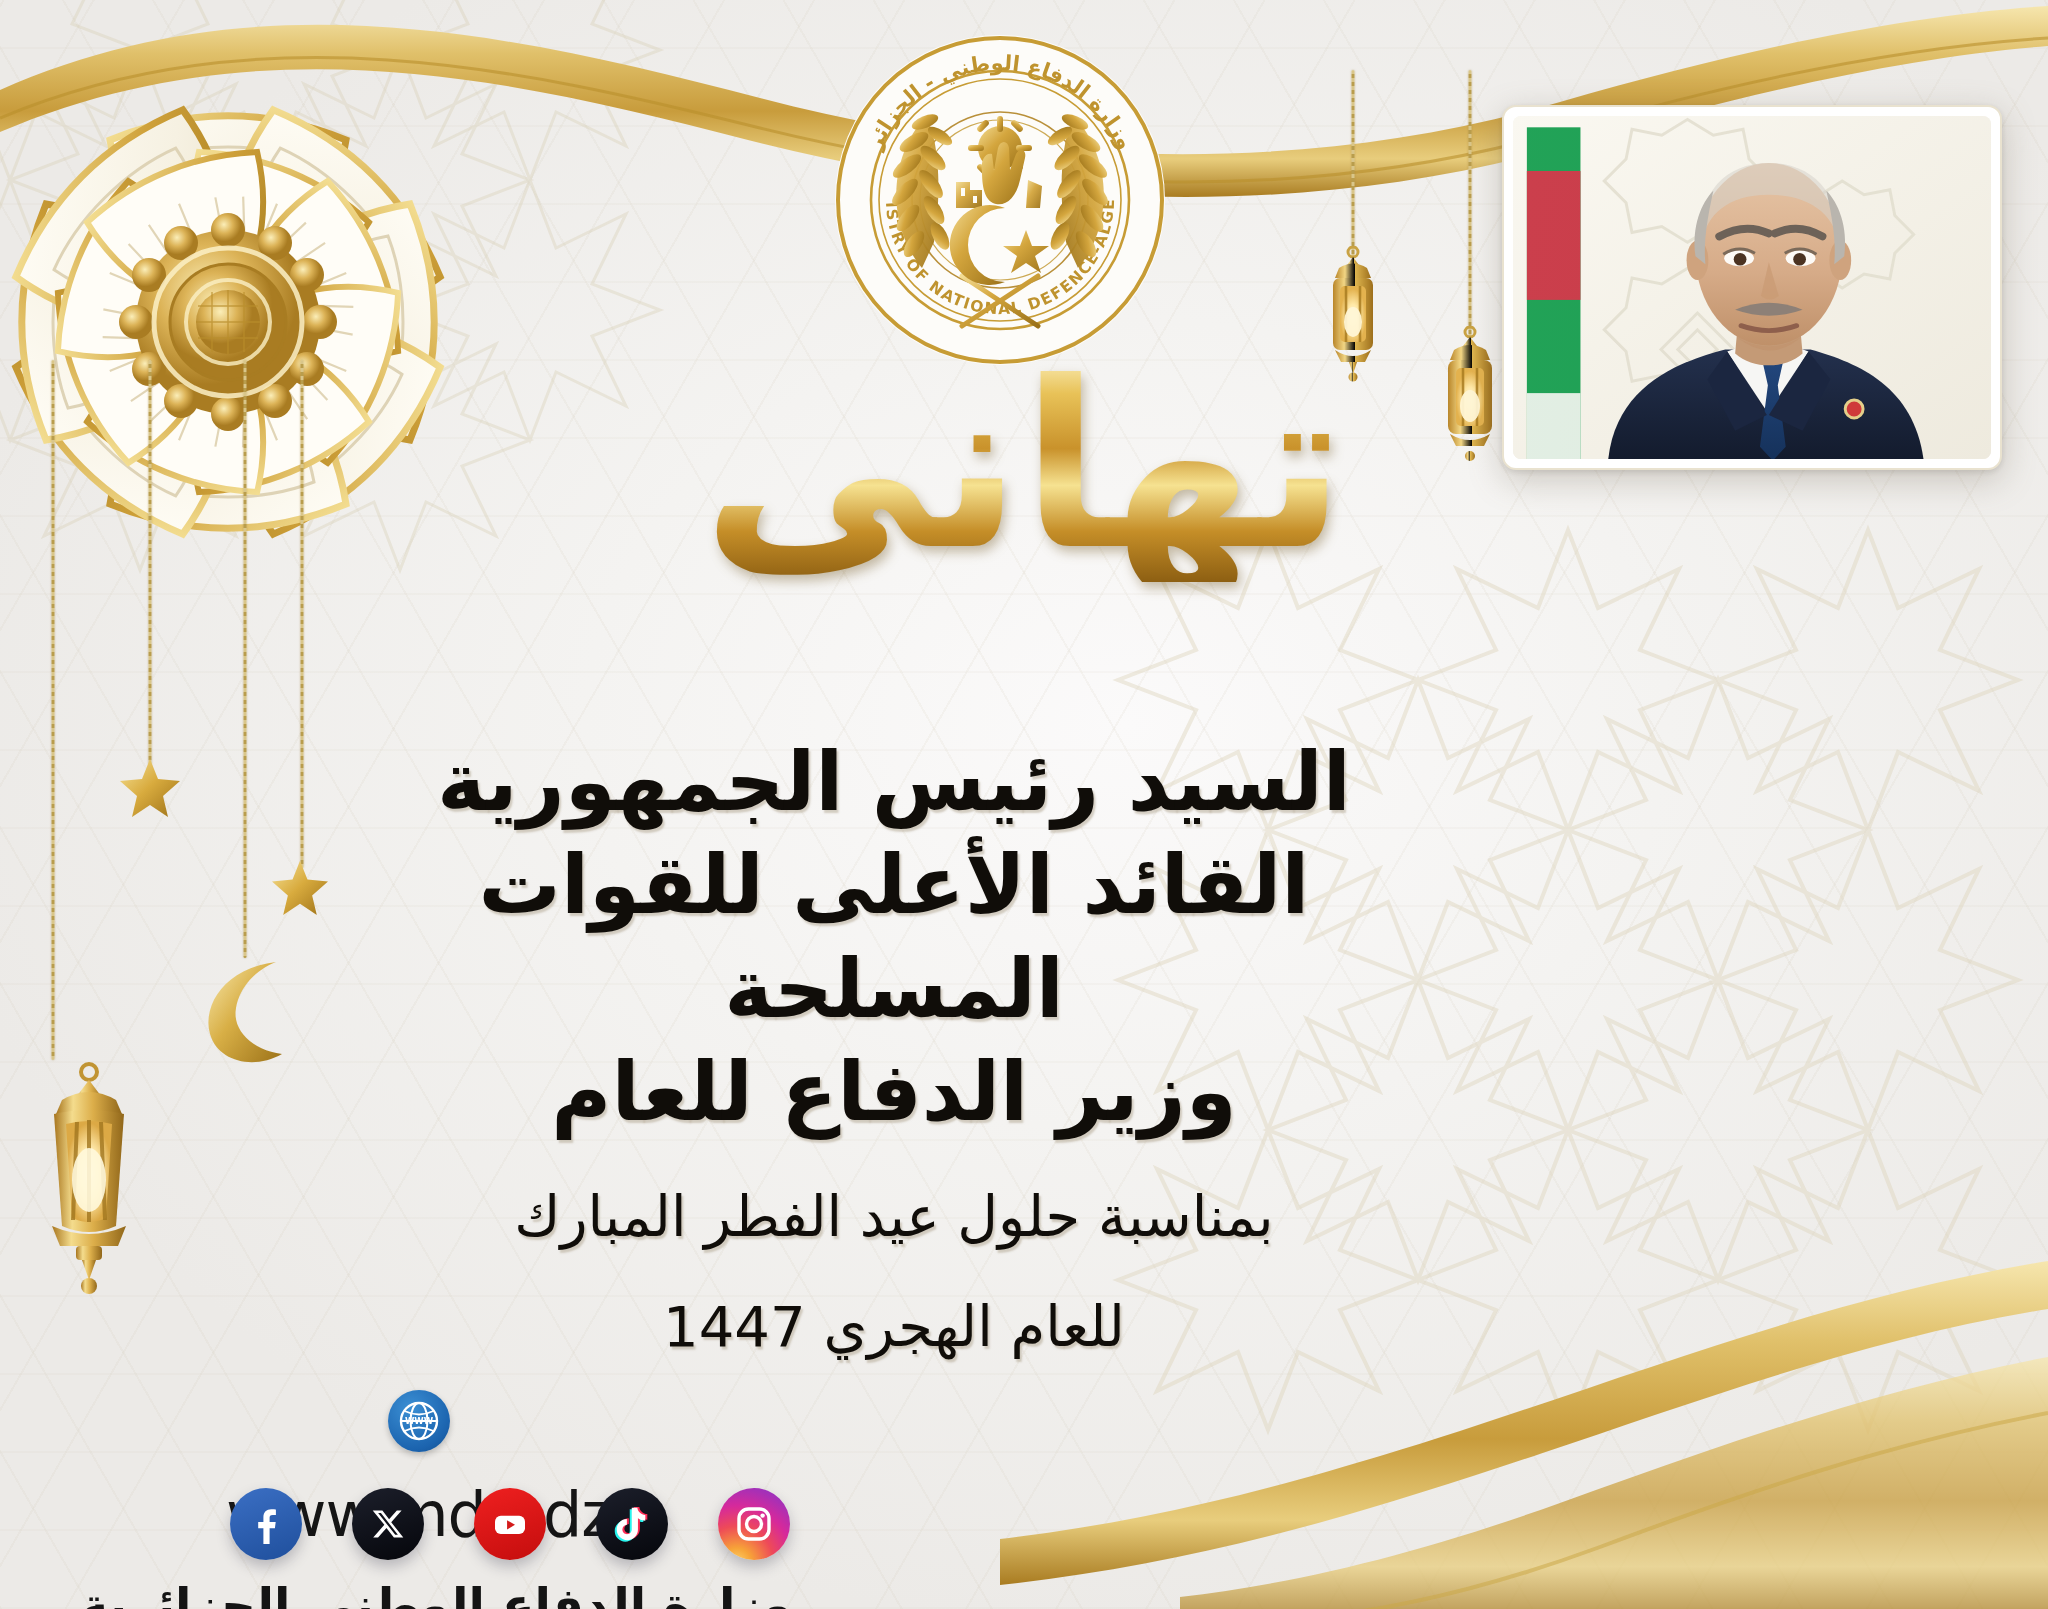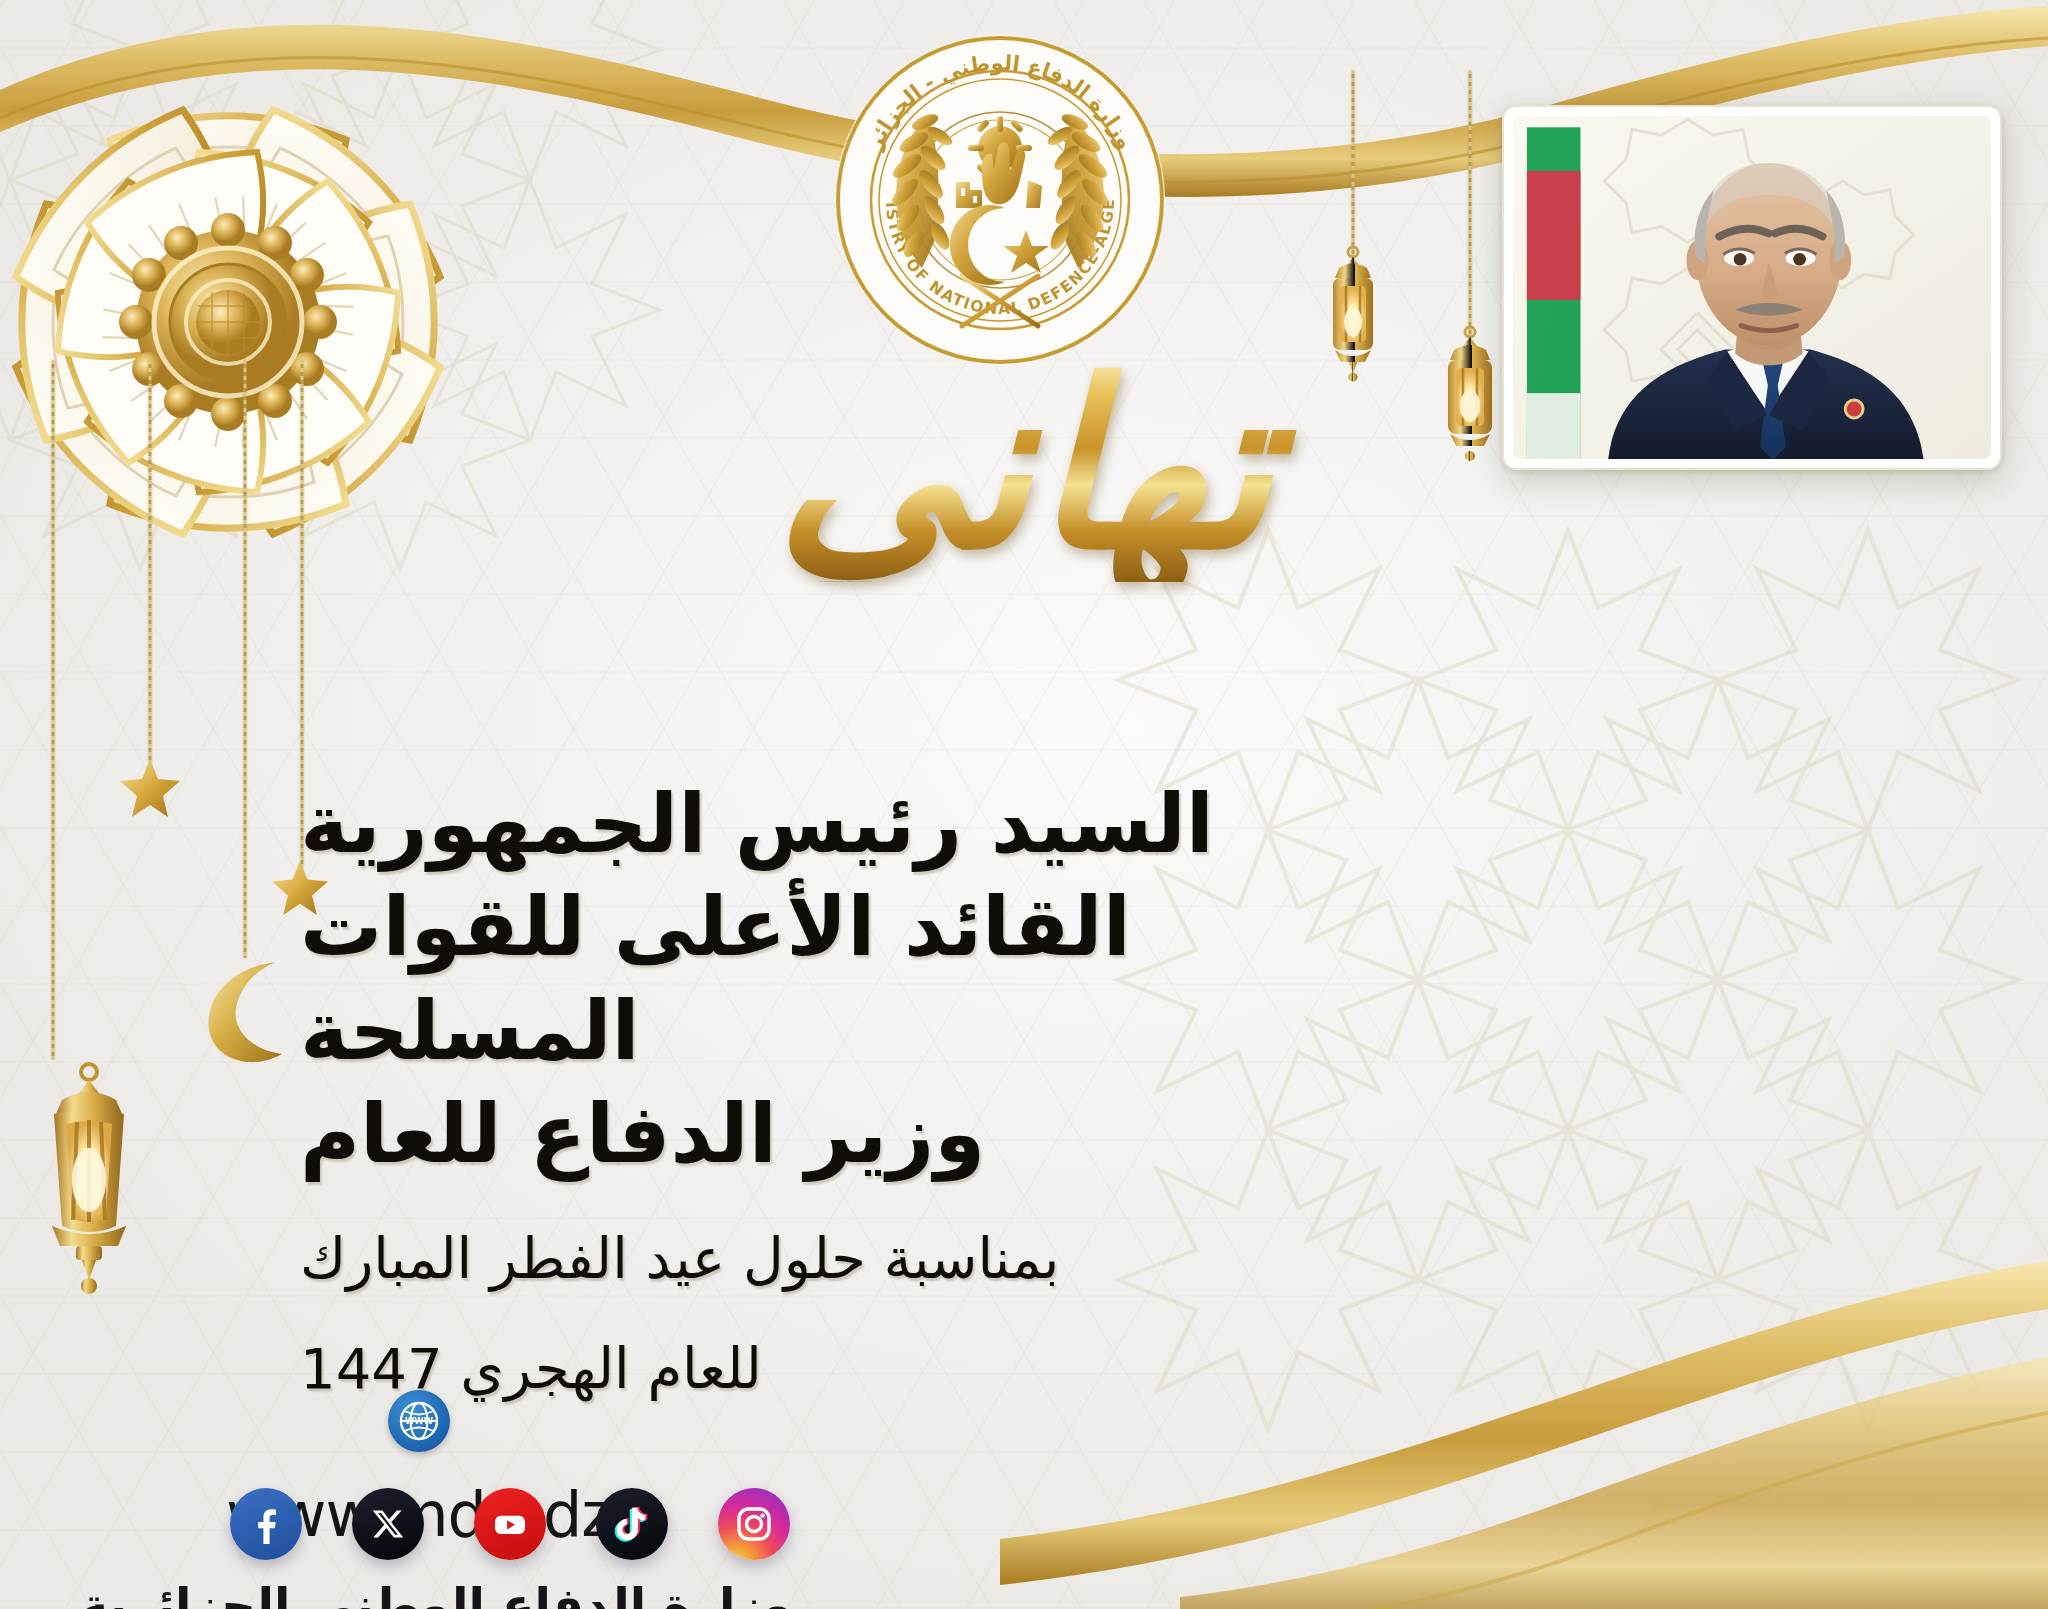--- a/index.html
+++ b/index.html
@@ -85,26 +85,25 @@
     font-family:"DejaVu Sans","Liberation Sans",sans-serif;
     font-size:230px; font-weight:700;
     line-height:1;
     letter-spacing:4px;
     background:linear-gradient(180deg,#fdf3c4 0%,#e8c258 18%,#c9922b 42%,#f6e291 58%,#c58e28 78%,#8d5f12 100%);
     -webkit-background-clip:text; background-clip:text;
     color:transparent;
     -webkit-text-fill-color:transparent;
     filter:drop-shadow(3px 6px 6px rgba(110,85,30,.38));
     direction:rtl;
-    font-style:italic;
   }
 
   .body-block {
-    position:absolute; left:300px; right:560px; top:772px;
-    text-align:left; direction:rtl;
+    position:absolute; left:300px; right:560px; top:730px;
+    text-align:center; direction:rtl;
   }
   .line1 {
     font-size:82px; font-weight:700; color:#100d09;
     line-height:1.26; letter-spacing:0px;
     text-shadow:2px 3px 2px rgba(180,170,150,.55);
   }
   .line2 {
     margin-top:38px;
     font-size:56px; font-weight:400; color:#100d09;
     line-height:1.28;

